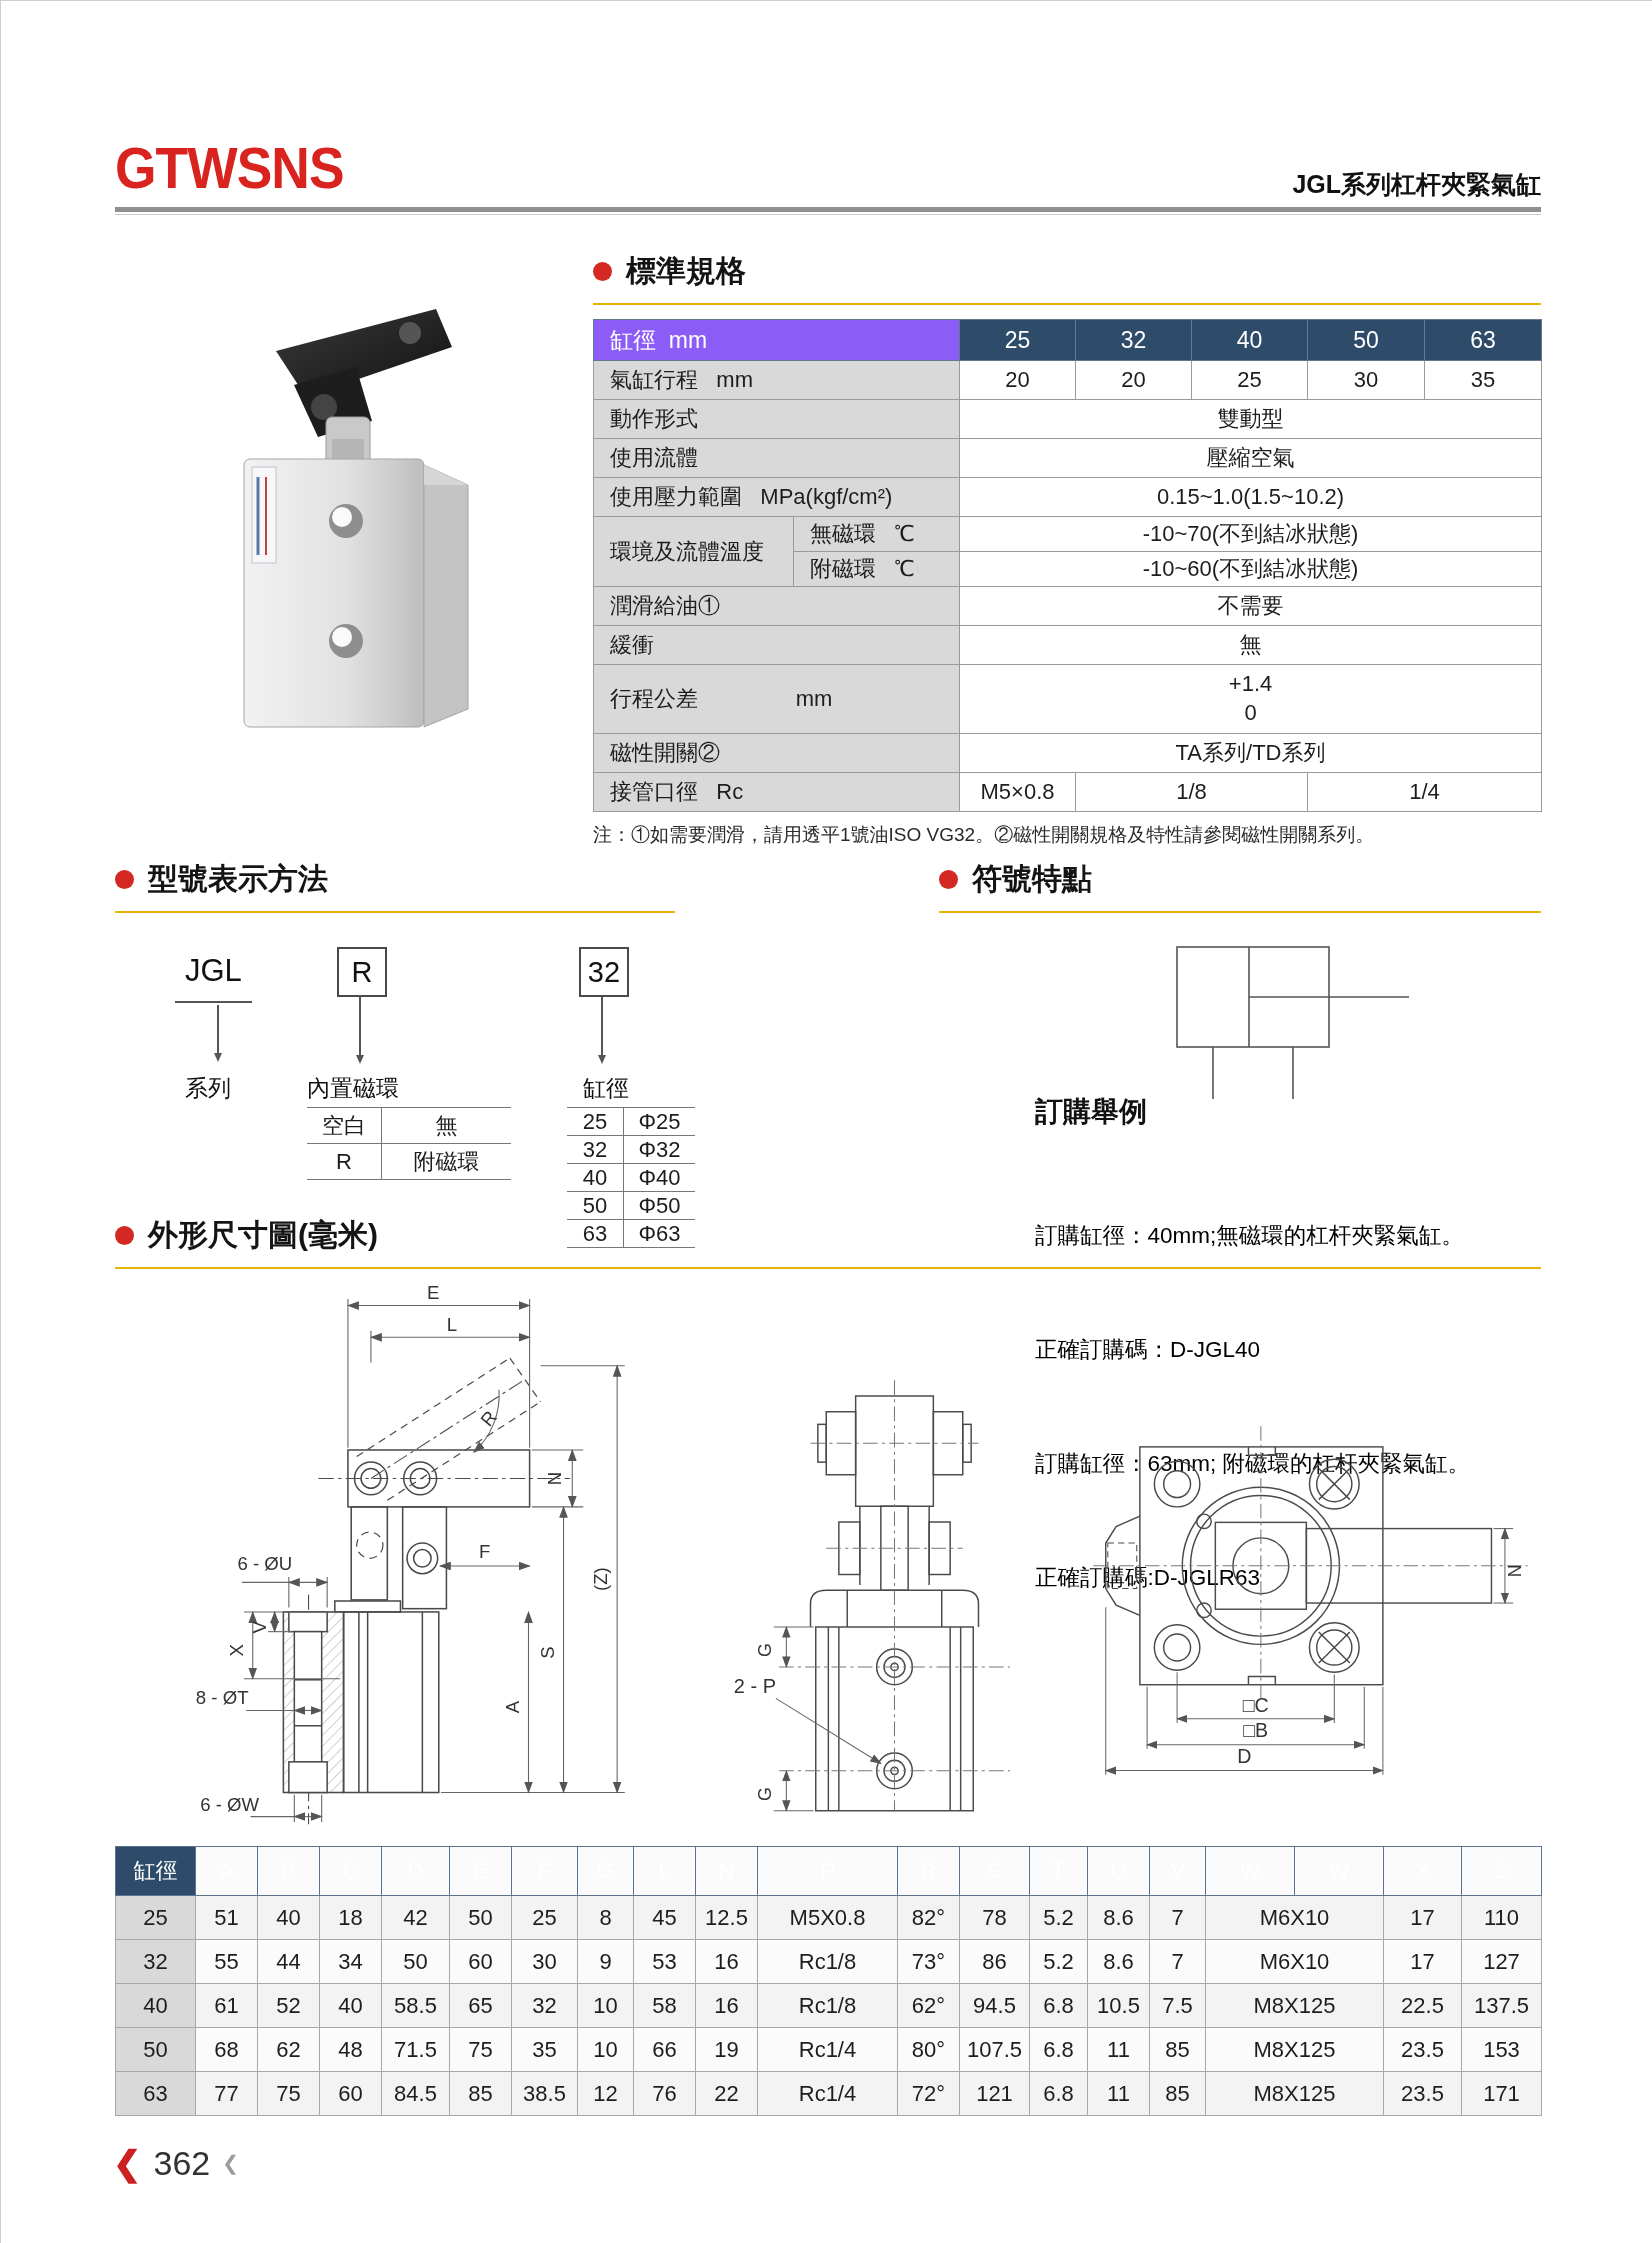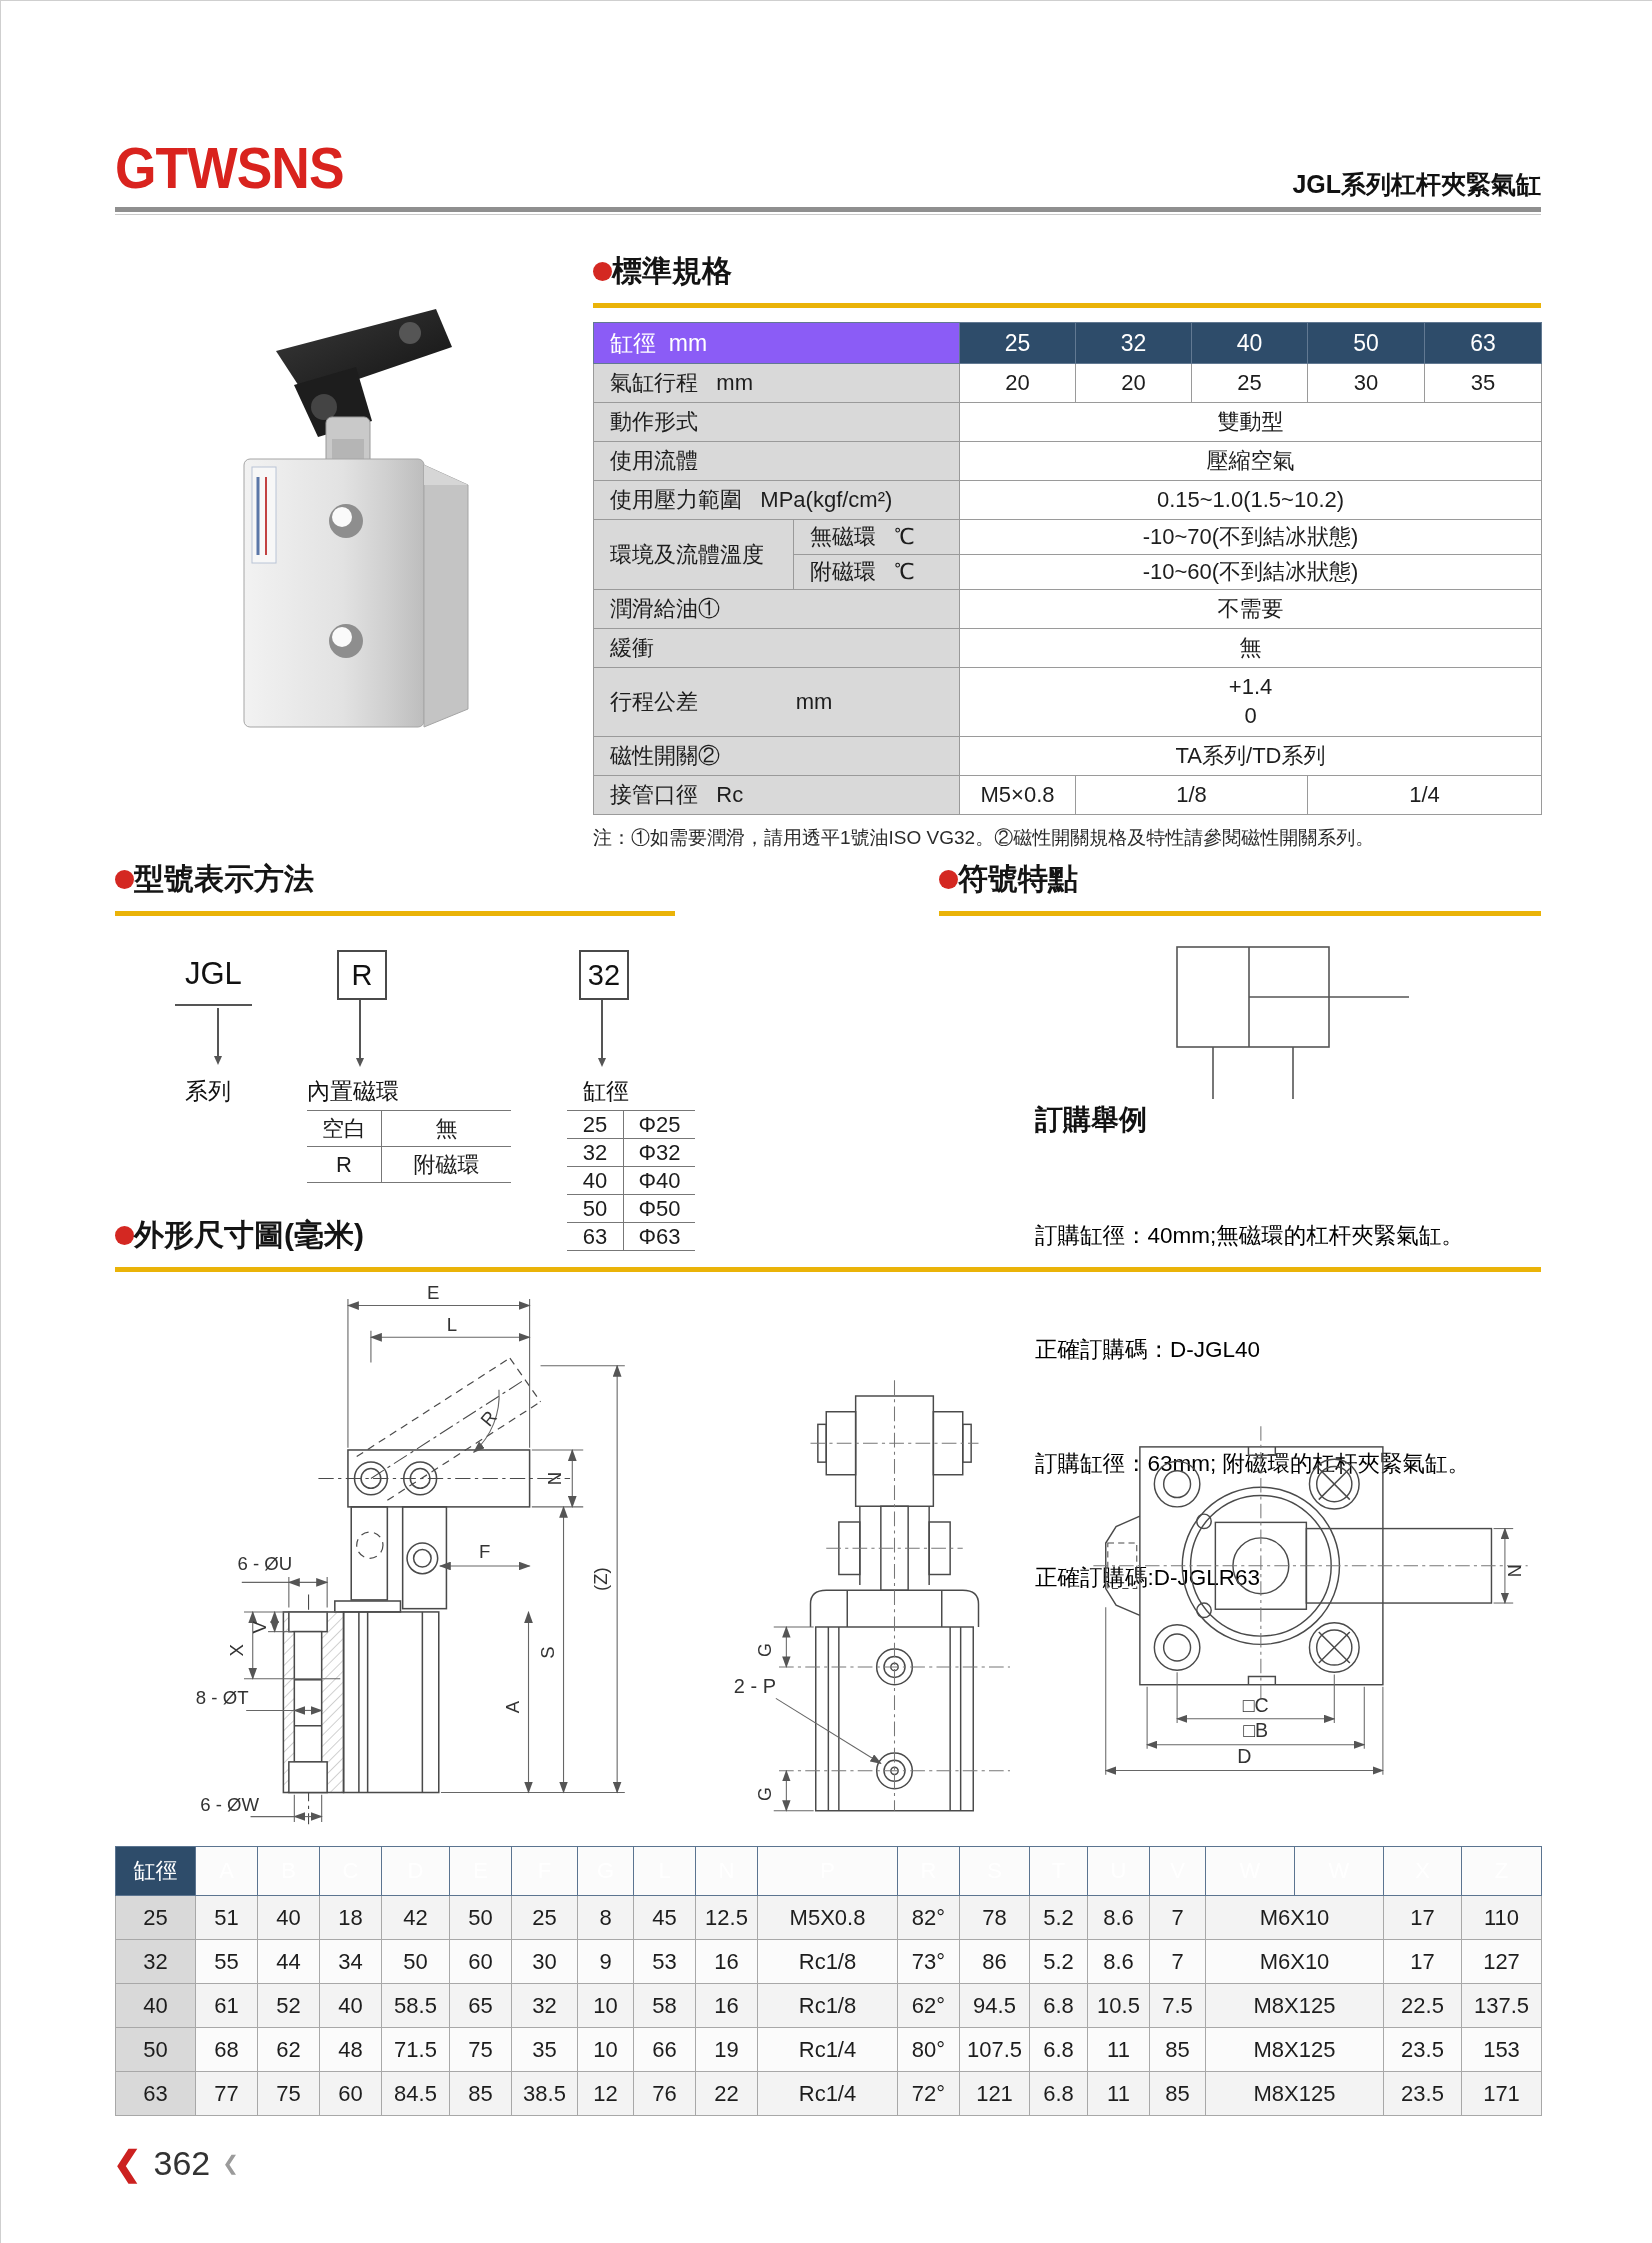--- a/index.html
+++ b/index.html
@@ -5,22 +5,22 @@
   html,body{margin:0;padding:0;background:#e9e9e9;}
   .page{position:relative;width:1652px;height:2243px;background:#ffffff;border:1px solid #cfcfcf;
         font-family:"Liberation Sans", sans-serif;color:#222;overflow:hidden;margin:0 auto;}
   
   .hdr{position:absolute;left:114px;right:112px;top:94px;height:112px;border-bottom:5px solid #8f8f8f;}
   .hdr::after{content:"";position:absolute;left:0;right:0;bottom:-8px;height:1px;background:#c9c9c9;}
   .logo{position:absolute;left:0;bottom:6px;font-size:58px;font-weight:800;color:#d9231e;
         letter-spacing:-1px;transform:scaleX(.92);transform-origin:left bottom;display:inline-block;}
   .doc-title{position:absolute;right:0;bottom:6px;font-size:25px;font-weight:700;color:#111;}
   
-  .sec-head{display:flex;align-items:center;font-size:30px;font-weight:700;color:#141414;
-            border-bottom:5px solid #eab308;padding-bottom:11px;}
+  .sec-head{display:flex;align-items:center;gap:14px;font-size:30px;font-weight:700;color:#141414;
+            border-bottom:2px solid #eab308;padding-bottom:11px;}
   .dot{width:19px;height:19px;border-radius:50%;background:#d42822;flex:0 0 auto;}
   
   .photo{position:absolute;left:205px;top:288px;width:305px;height:468px;}
   
   .features{position:absolute;left:114px;top:764px;width:500px;font-size:22px;line-height:31px;color:#1c1c1c;}
   
   .spec-sec{position:absolute;left:592px;top:250px;width:948px;}
   table.spec{border-collapse:collapse;width:948px;margin-top:14px;font-size:22px;table-layout:fixed;}
   table.spec td{border:1px solid #9a9a9a;text-align:center;padding:0 6px;height:38px;color:#1d1d1d;}
   table.spec td.lab{background:#d9d9d9;text-align:left;padding-left:16px;white-space:pre;}
@@ -39,21 +39,21 @@
             display:flex;align-items:center;justify-content:center;top:34px;}
   .stem{position:absolute;width:0;border-left:2px solid #555;}
   .stem::after{content:"";position:absolute;left:-5px;bottom:-9px;border:4px solid transparent;border-top:9px solid #555;}
   .mlabel{position:absolute;font-size:23px;color:#111;}
   table.opt{border-collapse:collapse;position:absolute;font-size:22px;color:#1c1c1c;}
   table.opt td{border-top:1.5px solid #777;border-bottom:1.5px solid #777;text-align:center;padding:0 4px;}
   table.opt td:first-child{border-right:1.5px solid #777;}
   
   .sym-sec{position:absolute;left:938px;top:858px;width:602px;height:430px;}
   .sym-svg{position:absolute;left:232px;top:80px;}
-  .order-title{position:absolute;left:96px;top:234px;font-size:28px;font-weight:700;color:#111;margin-top:8px;}
+  .order-title{position:absolute;left:96px;top:234px;font-size:28px;font-weight:700;color:#111;}
   .order-lines{position:absolute;left:96px;top:282px;font-size:22.5px;line-height:38px;color:#000000;white-space:pre;}
   
   .dims-head{position:absolute;left:114px;top:1214px;width:1426px;}
   .draw-wrap{position:absolute;left:114px;top:1252px;width:1426px;height:592px;}
   .svg-side{position:absolute;left:4px;top:0px;}
   .svg-front{position:absolute;left:606px;top:122px;}
   .svg-top{position:absolute;left:968px;top:168px;}
   
   .dim-sec{position:absolute;left:114px;top:1845px;width:1426px;}
   table.dim{border-collapse:collapse;width:1426px;font-size:22px;table-layout:fixed;}

